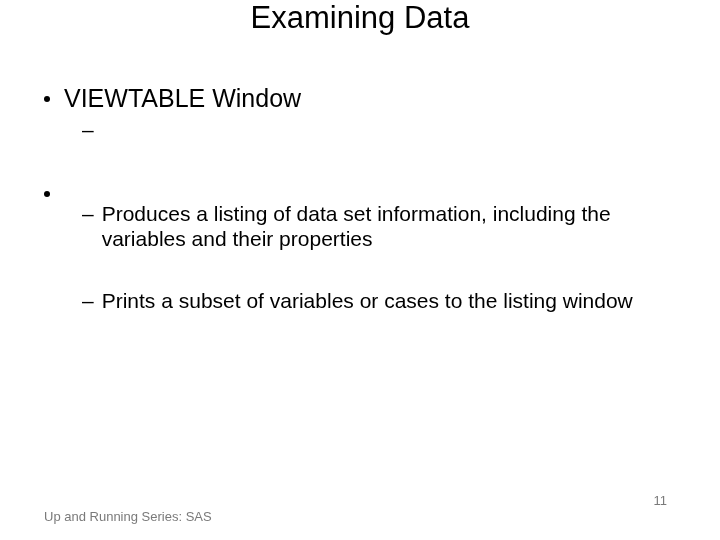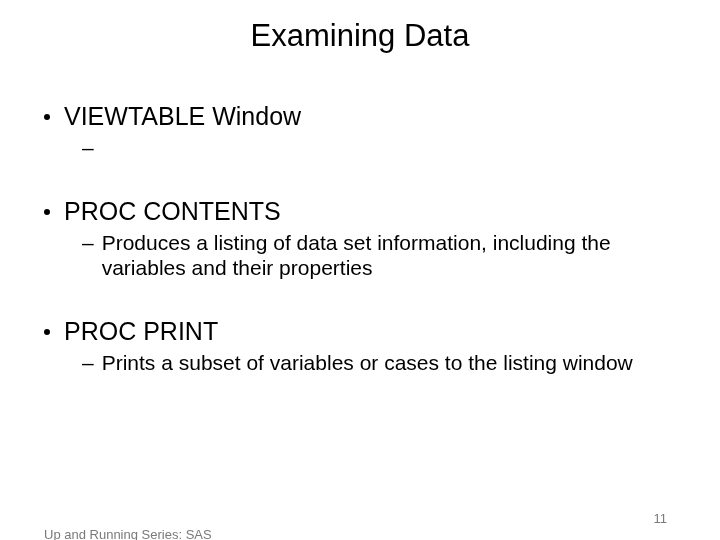--- a/index.html
+++ b/index.html
@@ -1,18 +1,18 @@
 <!DOCTYPE html>
 <html><head>
 <meta charset="utf-8">
 <style>
   * { margin: 0; padding: 0; box-sizing: border-box; }
   html, body { width: 720px; height: 540px; background: #fff; font-family: Arial, Helvetica, sans-serif; color: #000; }
   .slide { position: relative; width: 720px; height: 540px; padding: 0; }
-  .title { text-align: center; font-size: 31px; font-weight: 400; margin-top: 18px; }
+  .title { text-align: center; font-size: 31px; font-weight: 400; }
   .content { margin-top: 48px; padding: 0 44px 0 44px; }
   .bullet-l1 { display: flex; align-items: flex-start; font-size: 25px; margin-bottom: 4px; text-align: center; }
   .bullet-l1 .dot { width: 6px; height: 6px; background: #000; border-radius: 50%; margin-top: 12px; margin-right: 14px; flex-shrink: 0; }
   .bullet-l2 { display: flex; align-items: flex-start; font-size: 21px; margin-left: 38px; margin-bottom: 4px; line-height: 1.22; }
   .bullet-l2 .dash { margin-right: 8px; flex-shrink: 0; }
   .group { margin-bottom: 36px; }
   .footer { position: absolute; bottom: 16px; left: 44px; font-size: 13px; color: #7a7a7a; }
   .pagenum { position: absolute; bottom: 32px; right: 53px; font-size: 13px; color: #7a7a7a; }
 </style>
 </head>
@@ -29,33 +29,28 @@
         <span>VIEWTABLE Window</span>
       </div>
       <div class="bullet-l2">
         <span class="dash">–</span>
       </div>
     </div>
 
     <div class="group">
       <div class="bullet-l1">
         <span class="dot"></span>
-        <span>PROC CONTENTS</span>
       </div>
       <div class="bullet-l2">
         <span class="dash">–</span>
         <span>Produces a listing of data set information, including the variables and their properties</span>
       </div>
     </div>
 
     <div class="group">
-      <div class="bullet-l1">
-        <span class="dot"></span>
-        <span>PROC PRINT</span>
-      </div>
       <div class="bullet-l2">
         <span class="dash">–</span>
         <span>Prints a subset of variables or cases to the listing window</span>
       </div>
     </div>
 
   </div>
 
   <div class="footer">Up and Running Series: SAS</div>
   <div class="pagenum">11</div>

